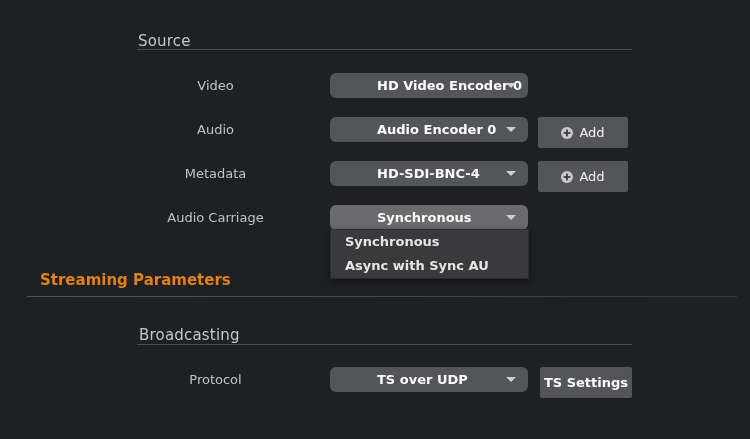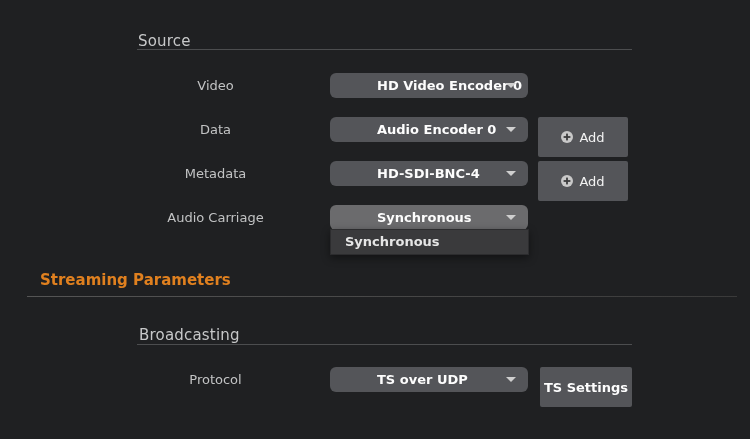--- a/index.html
+++ b/index.html
@@ -27,21 +27,21 @@
   .select-value{
     font-size:13px;font-weight:bold;color:#fdfdfd;line-height:25px;
     padding-left:15px;white-space:nowrap;overflow:hidden;
   }
   .caret{
     position:absolute;right:12px;top:10px;width:0;height:0;
     border-left:5px solid transparent;border-right:5px solid transparent;
     border-top:5px solid #cfcfcf;
   }
   .btn{
-    height:40px;background:#545559;border:none;border-radius:2px;
+    height:31px;background:#545559;border:none;border-radius:2px;
     color:#f2f2f2;font-size:13px;font-family:inherit;cursor:pointer;
     position:absolute;display:flex;align-items:center;justify-content:center;
     box-sizing:border-box;padding:0;
   }
   .btn .btn-label{line-height:25px;}
   .btn.bold .btn-label{font-weight:bold;color:#fdfdfd;}
   .add-icon{width:12px;height:12px;margin-right:6px;display:inline-block;}
   .menu{
     position:absolute;left:330px;top:229px;width:199px;
     background:#3a3a3c;z-index:20;border:1px solid #2c2c2e;box-sizing:border-box;
@@ -60,21 +60,21 @@
 
 <div class="abs section-title" style="left:138px;top:32px;">Source</div>
 <div class="abs divider" style="left:137px;top:49px;width:495px;"></div>
 
 <div class="abs row-label" style="left:120px;top:73px;width:191px;">Video</div>
 <div class="select" style="left:330px;top:73px;">
   <div class="select-value">HD Video Encoder 0</div>
   <span class="caret"></span>
 </div>
 
-<div class="abs row-label" style="left:120px;top:117px;width:191px;">Data</div>
+<div class="abs row-label" style="left:120px;top:117px;width:191px;">Audio</div>
 <div class="select" style="left:330px;top:117px;">
   <div class="select-value">Audio Encoder 0</div>
   <span class="caret"></span>
 </div>
 <button class="btn" style="left:538px;top:117px;width:90px;">
   <svg class="add-icon" viewBox="0 0 12 12">
     <circle cx="6" cy="6" r="6" fill="#c9c9c9"></circle>
     <rect x="2.6" y="5.1" width="6.8" height="1.8" fill="#3c3c3e"></rect>
     <rect x="5.1" y="2.6" width="1.8" height="6.8" fill="#3c3c3e"></rect>
   </svg>
@@ -96,20 +96,21 @@
 </button>
 
 <div class="abs row-label" style="left:120px;top:205px;width:191px;">Audio Carriage</div>
 <div class="select open" style="left:330px;top:205px;">
   <div class="select-value">Synchronous</div>
   <span class="caret"></span>
 </div>
 
 <div class="menu">
   <div class="menu-item">Synchronous</div>
+  <div class="menu-item">Async with Sync AU</div>
 </div>
 
 <div class="abs streaming-title" style="left:40px;top:271px;font-weight:bold;">Streaming Parameters</div>
 <div class="abs divider faded" style="left:27px;top:296px;width:710px;"></div>
 
 <div class="abs section-title" style="left:139px;top:326px;">Broadcasting</div>
 <div class="abs divider" style="left:137px;top:344px;width:495px;"></div>
 
 <div class="abs row-label" style="left:120px;top:367px;width:191px;">Protocol</div>
 <div class="select" style="left:330px;top:367px;">

